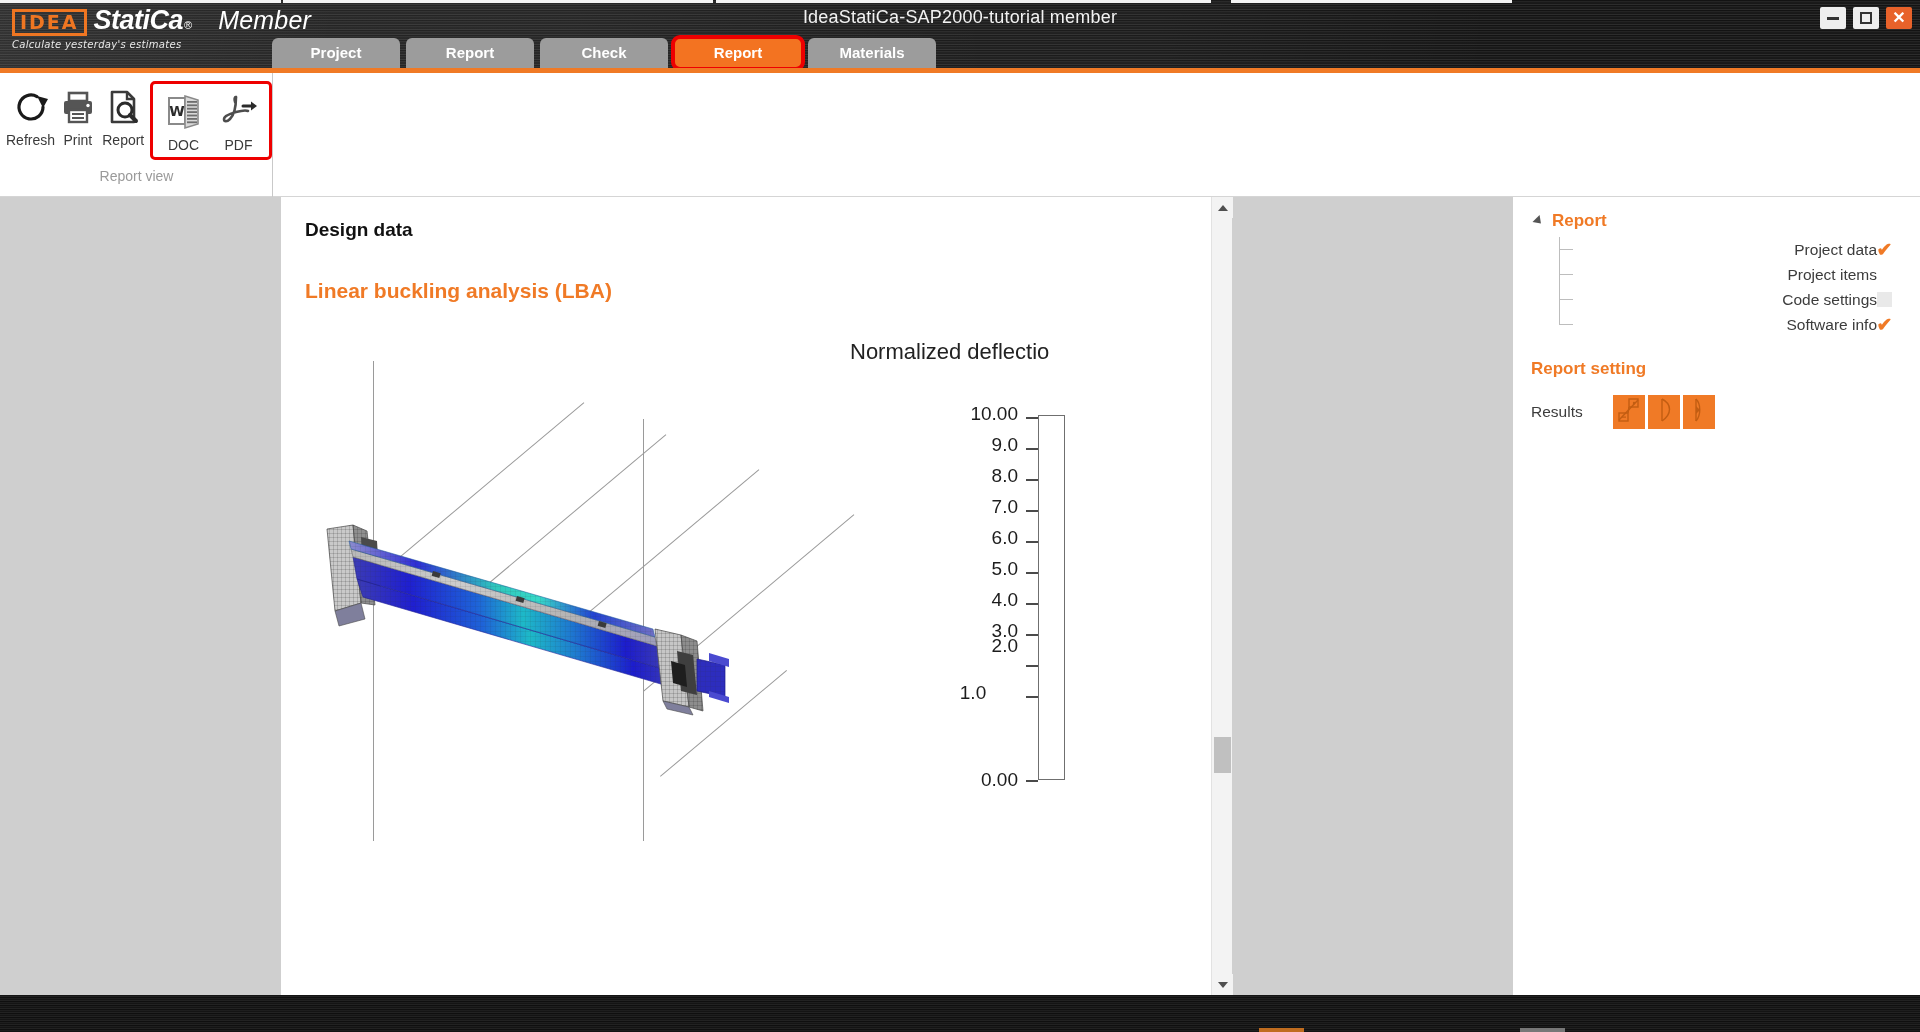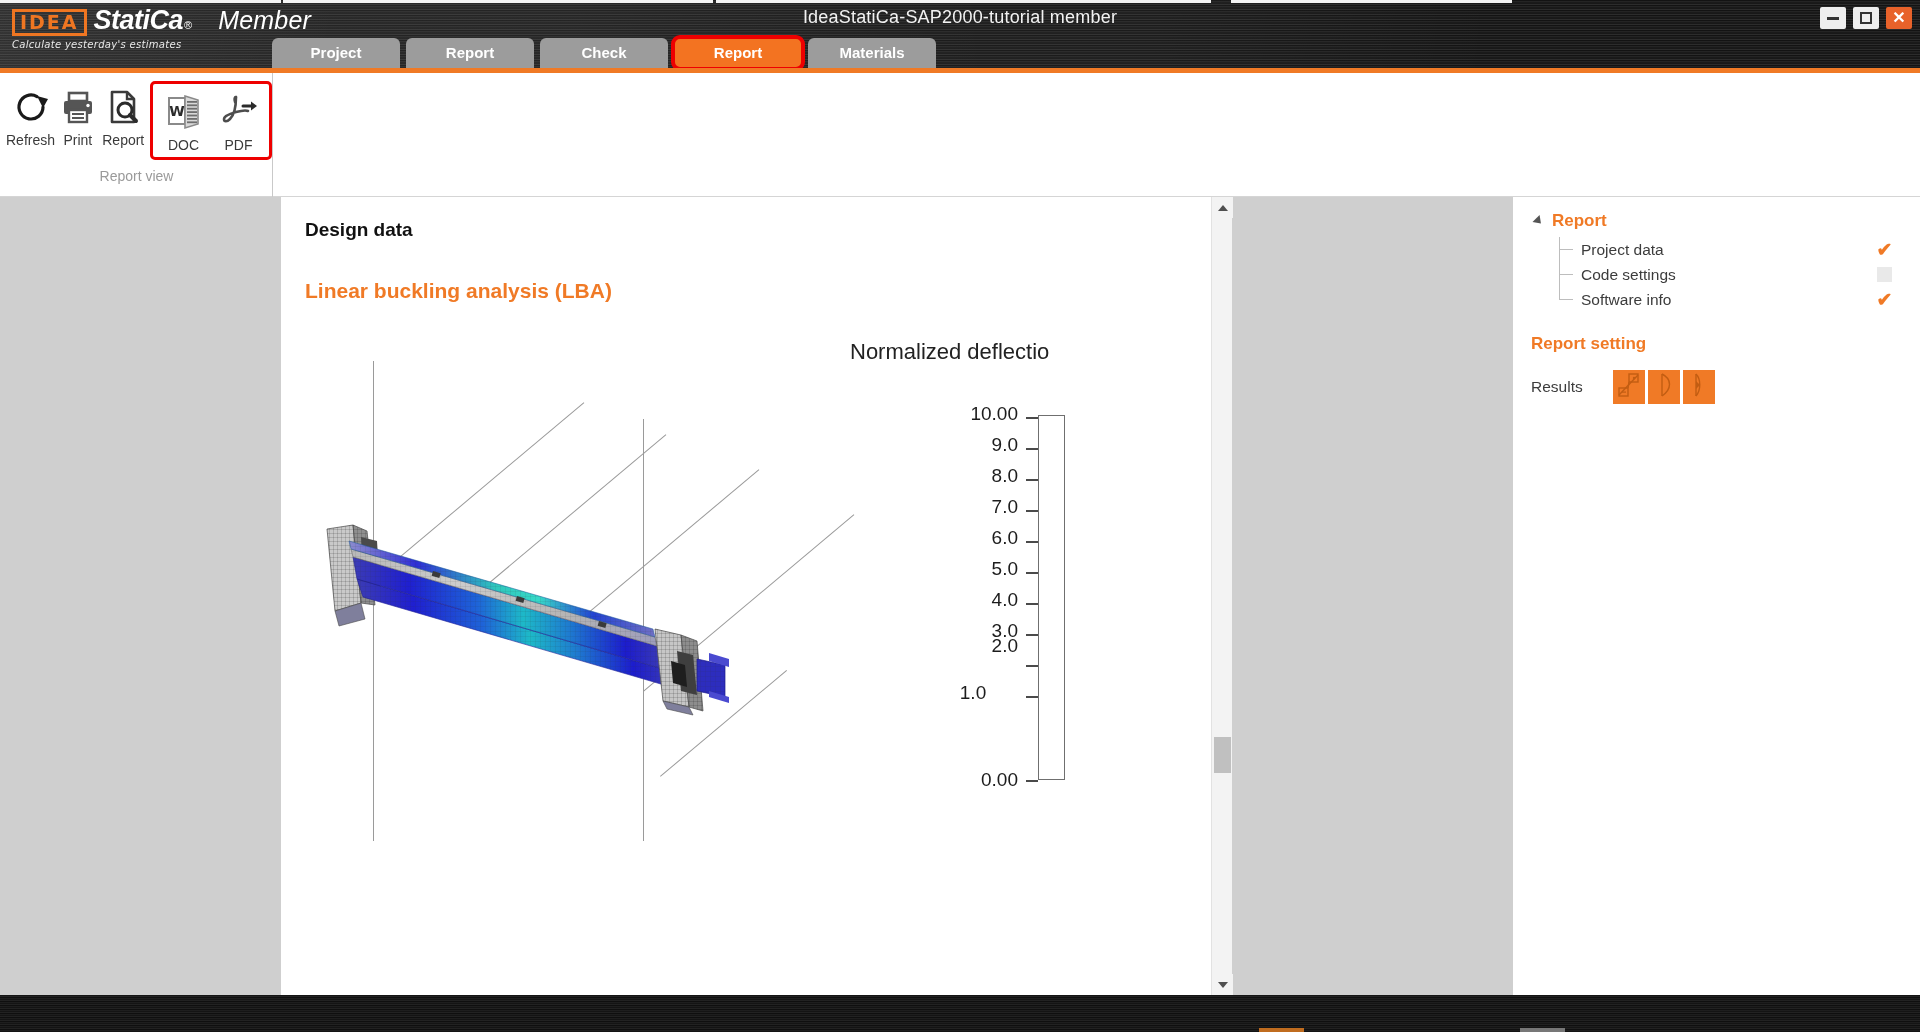--- a/index.html
+++ b/index.html
@@ -209,21 +209,21 @@
     background:#ffffff; border-left:1px solid #cfcfcf; padding:14px 18px;
   }
   .tree-root { display:flex; align-items:center; gap:10px; margin-bottom:6px;}
   .caret { width:0;height:0;border-left:7px solid #555; border-top:5px solid transparent; border-bottom:5px solid transparent; transform:rotate(45deg); margin-left:4px;}
   .tree-root-lb { color:#f07a26; font-size:17px; font-weight:700; }
   .tree-kids { position:relative; margin-left:28px; padding-left:22px; }
   .tree-kids::before {
     content:""; position:absolute; left:0; top:0; width:1px; height:calc(100% - 12px); background:#bdbdbd;
   }
   .tree-row {
-    position:relative; display:flex; align-items:center; justify-content:space-between;
+    position:relative; display:flex; align-items:center; justify-content:flex-end;
     height:25px; cursor:pointer;
   }
   .tree-row::before {
     content:""; position:absolute; left:-22px; top:12px; width:14px; height:1px; background:#bdbdbd;
   }
   .tree-lb { font-size:15.5px; color:#3c3c3c; }
   .chk { width:15px; height:15px; background:#eeeeee; display:flex; align-items:center; justify-content:center; margin-right:10px;}
   .chk.on { background:transparent; color:#f07a26; font-size:19px; font-weight:700; line-height:1; }
   .chk.off { background:#e9e9e9; }
   .chk.none { background:transparent; }
@@ -528,20 +528,24 @@
       <div class="tree-root-lb">Report</div>
     </div>
 
     <div class="tree-kids">
 
       <div class="tree-row">
         <div class="tree-lb">Project data</div>
         <div class="chk on">✔</div>
       </div>
 
+      <div class="tree-row">
+        <div class="tree-lb">Project items</div>
+        <div class="chk none"></div>
+      </div>
 
       <div class="tree-row">
         <div class="tree-lb">Code settings</div>
         <div class="chk off"></div>
       </div>
 
       <div class="tree-row">
         <div class="tree-lb">Software info</div>
         <div class="chk on">✔</div>
       </div>

